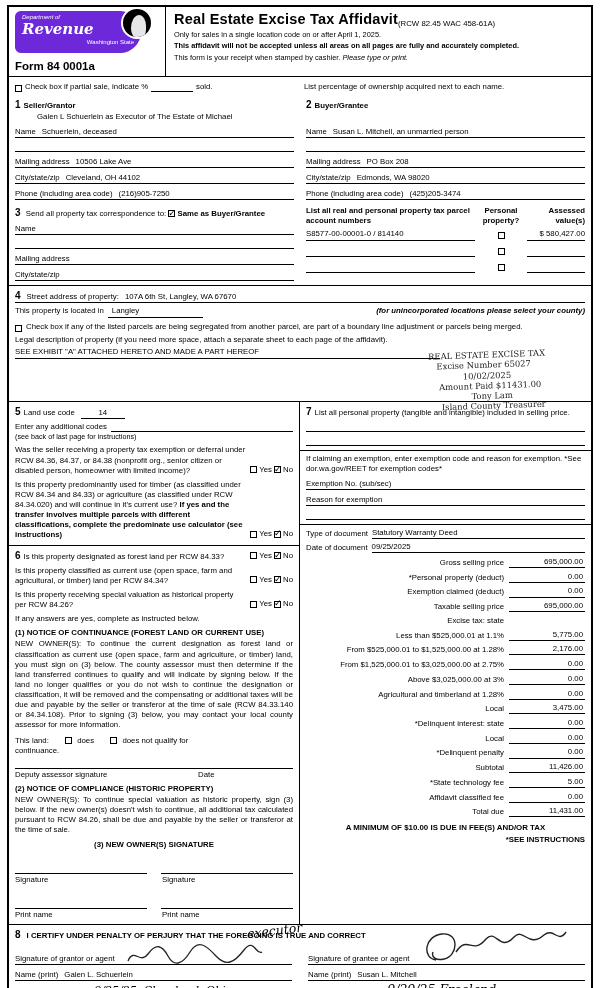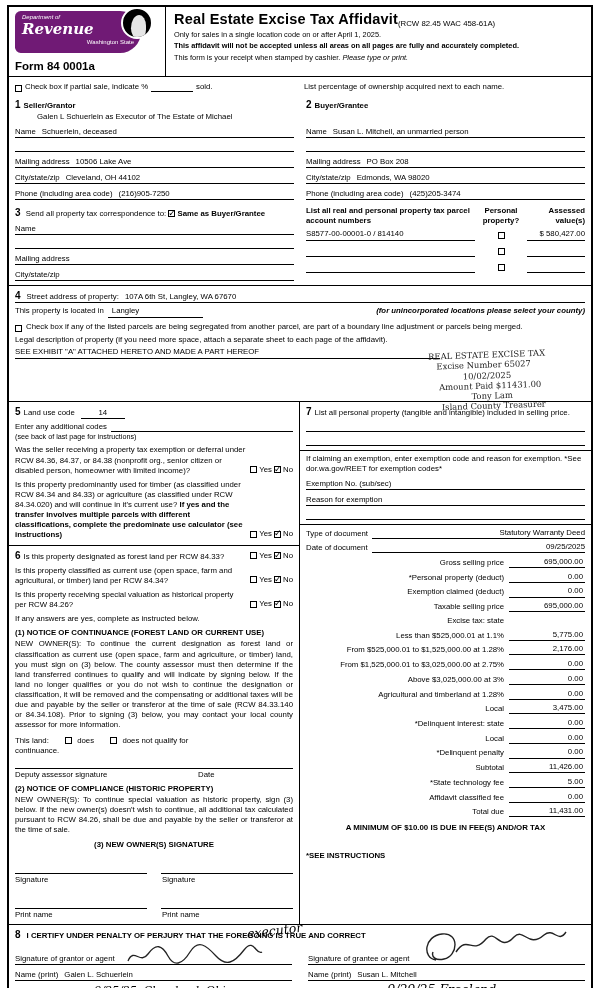--- a/index.html
+++ b/index.html
@@ -5,21 +5,21 @@
   *{margin:0;padding:0;box-sizing:border-box}
   body{width:600px;background:#fff;font-family:"Liberation Sans","DejaVu Sans",sans-serif;color:#000}
   .page{width:600px;height:988px;padding:5px 7px 0;font-size:7.8px;line-height:1.3;overflow:hidden;position:relative;background:#fff}
   .form-border{border:2px solid #000}
   .bold{font-weight:bold}
   .ital{font-style:italic}
 
   
   .header{display:flex;border-bottom:1.5px solid #000}
   .logo-col{width:156px;padding:4px 4px 2px 6px}
-  .logo{position:relative;width:126px;height:42px;background:#701a75;color:#fff;border-radius:6px 22px 22px 6px;padding:3px 7px 2px}
+  .logo{position:relative;width:126px;height:42px;background:#6d28d9;color:#fff;border-radius:6px 22px 22px 6px;padding:3px 7px 2px}
   .logo-dept{display:block;font-size:6px;font-style:italic}
   .logo-rev{display:block;font-size:15px;font-weight:bold;font-style:italic;font-family:"DejaVu Serif",serif;line-height:1.05}
   .logo-state{display:block;font-size:6px;text-align:right;margin-top:1px}
   .logo-emblem{position:absolute;right:-12px;top:-4px;width:32px;height:32px;border-radius:50%;background:#000;border:2px solid #fff;overflow:hidden}
   .logo-emblem::after{content:"";position:absolute;left:8px;top:6px;width:15px;height:24px;border-radius:55% 45% 40% 45%;background:#fff;opacity:.9}
   .form-number{margin-top:6px;font-size:11.5px;font-weight:bold}
   .title-col{flex:1;border-left:1.5px solid #000;padding:3px 4px 3px 8px}
   .title-line{display:flex;align-items:flex-end;}
   .main-title{font-size:14.5px;font-weight:bold;letter-spacing:.2px;white-space:nowrap}
   .title-suffix{font-size:7.8px;white-space:nowrap}
@@ -79,27 +79,27 @@
   .qrow{display:flex;gap:4px;margin-top:4px}
   .qtext{flex:1}
   .yn{white-space:nowrap;align-self:flex-end;display:flex;gap:2px;align-items:center;padding-bottom:1px}
   .luc-box{display:inline-block;width:44px;border-bottom:1px solid #000;text-align:center;margin-left:6px}
   .addl-line{flex:1;border-bottom:1px solid #000;height:10px}
   .small-note{font-size:7.2px}
 
   
   .doc-row{display:flex;align-items:flex-end;gap:4px;margin-top:3px}
   .doc-row .lbl{white-space:nowrap}
-  .doc-row .val{flex:1;border-bottom:1px solid #000;text-align:right}
+  .doc-row .val{flex:1;border-bottom:1px solid #000;text-align:left}
   .tax-row{display:flex;align-items:flex-end;margin-top:3.6px}
   .tax-lbl{flex:1;text-align:right;padding-right:5px;white-space:nowrap}
   .tax-val{width:76px;border-bottom:1px solid #000;text-align:right;padding-right:2px;min-height:10px}
   .tax-val.noline{border-bottom:none}
   .min-note{text-align:center;font-weight:bold;margin-top:6px;font-size:7.9px}
-  .see-instr{text-align:left;font-weight:bold;margin-top:17px}
+  .see-instr{text-align:right;font-weight:bold;margin-top:1px}
 
   
   .notice-title{font-weight:bold;margin-top:4px}
   .notice-body{margin-top:1px;text-align:justify}
   .landq{margin-top:5px}
   .landq .cb{margin:0 3px 0 14px}
   .dep-ul{border-bottom:1px solid #000;height:13px}
   .dep-lbls{display:flex;margin-top:1px}
   .dep-lbls span:first-child{flex:1}
   .dep-lbls .date-lbl{width:95px}

